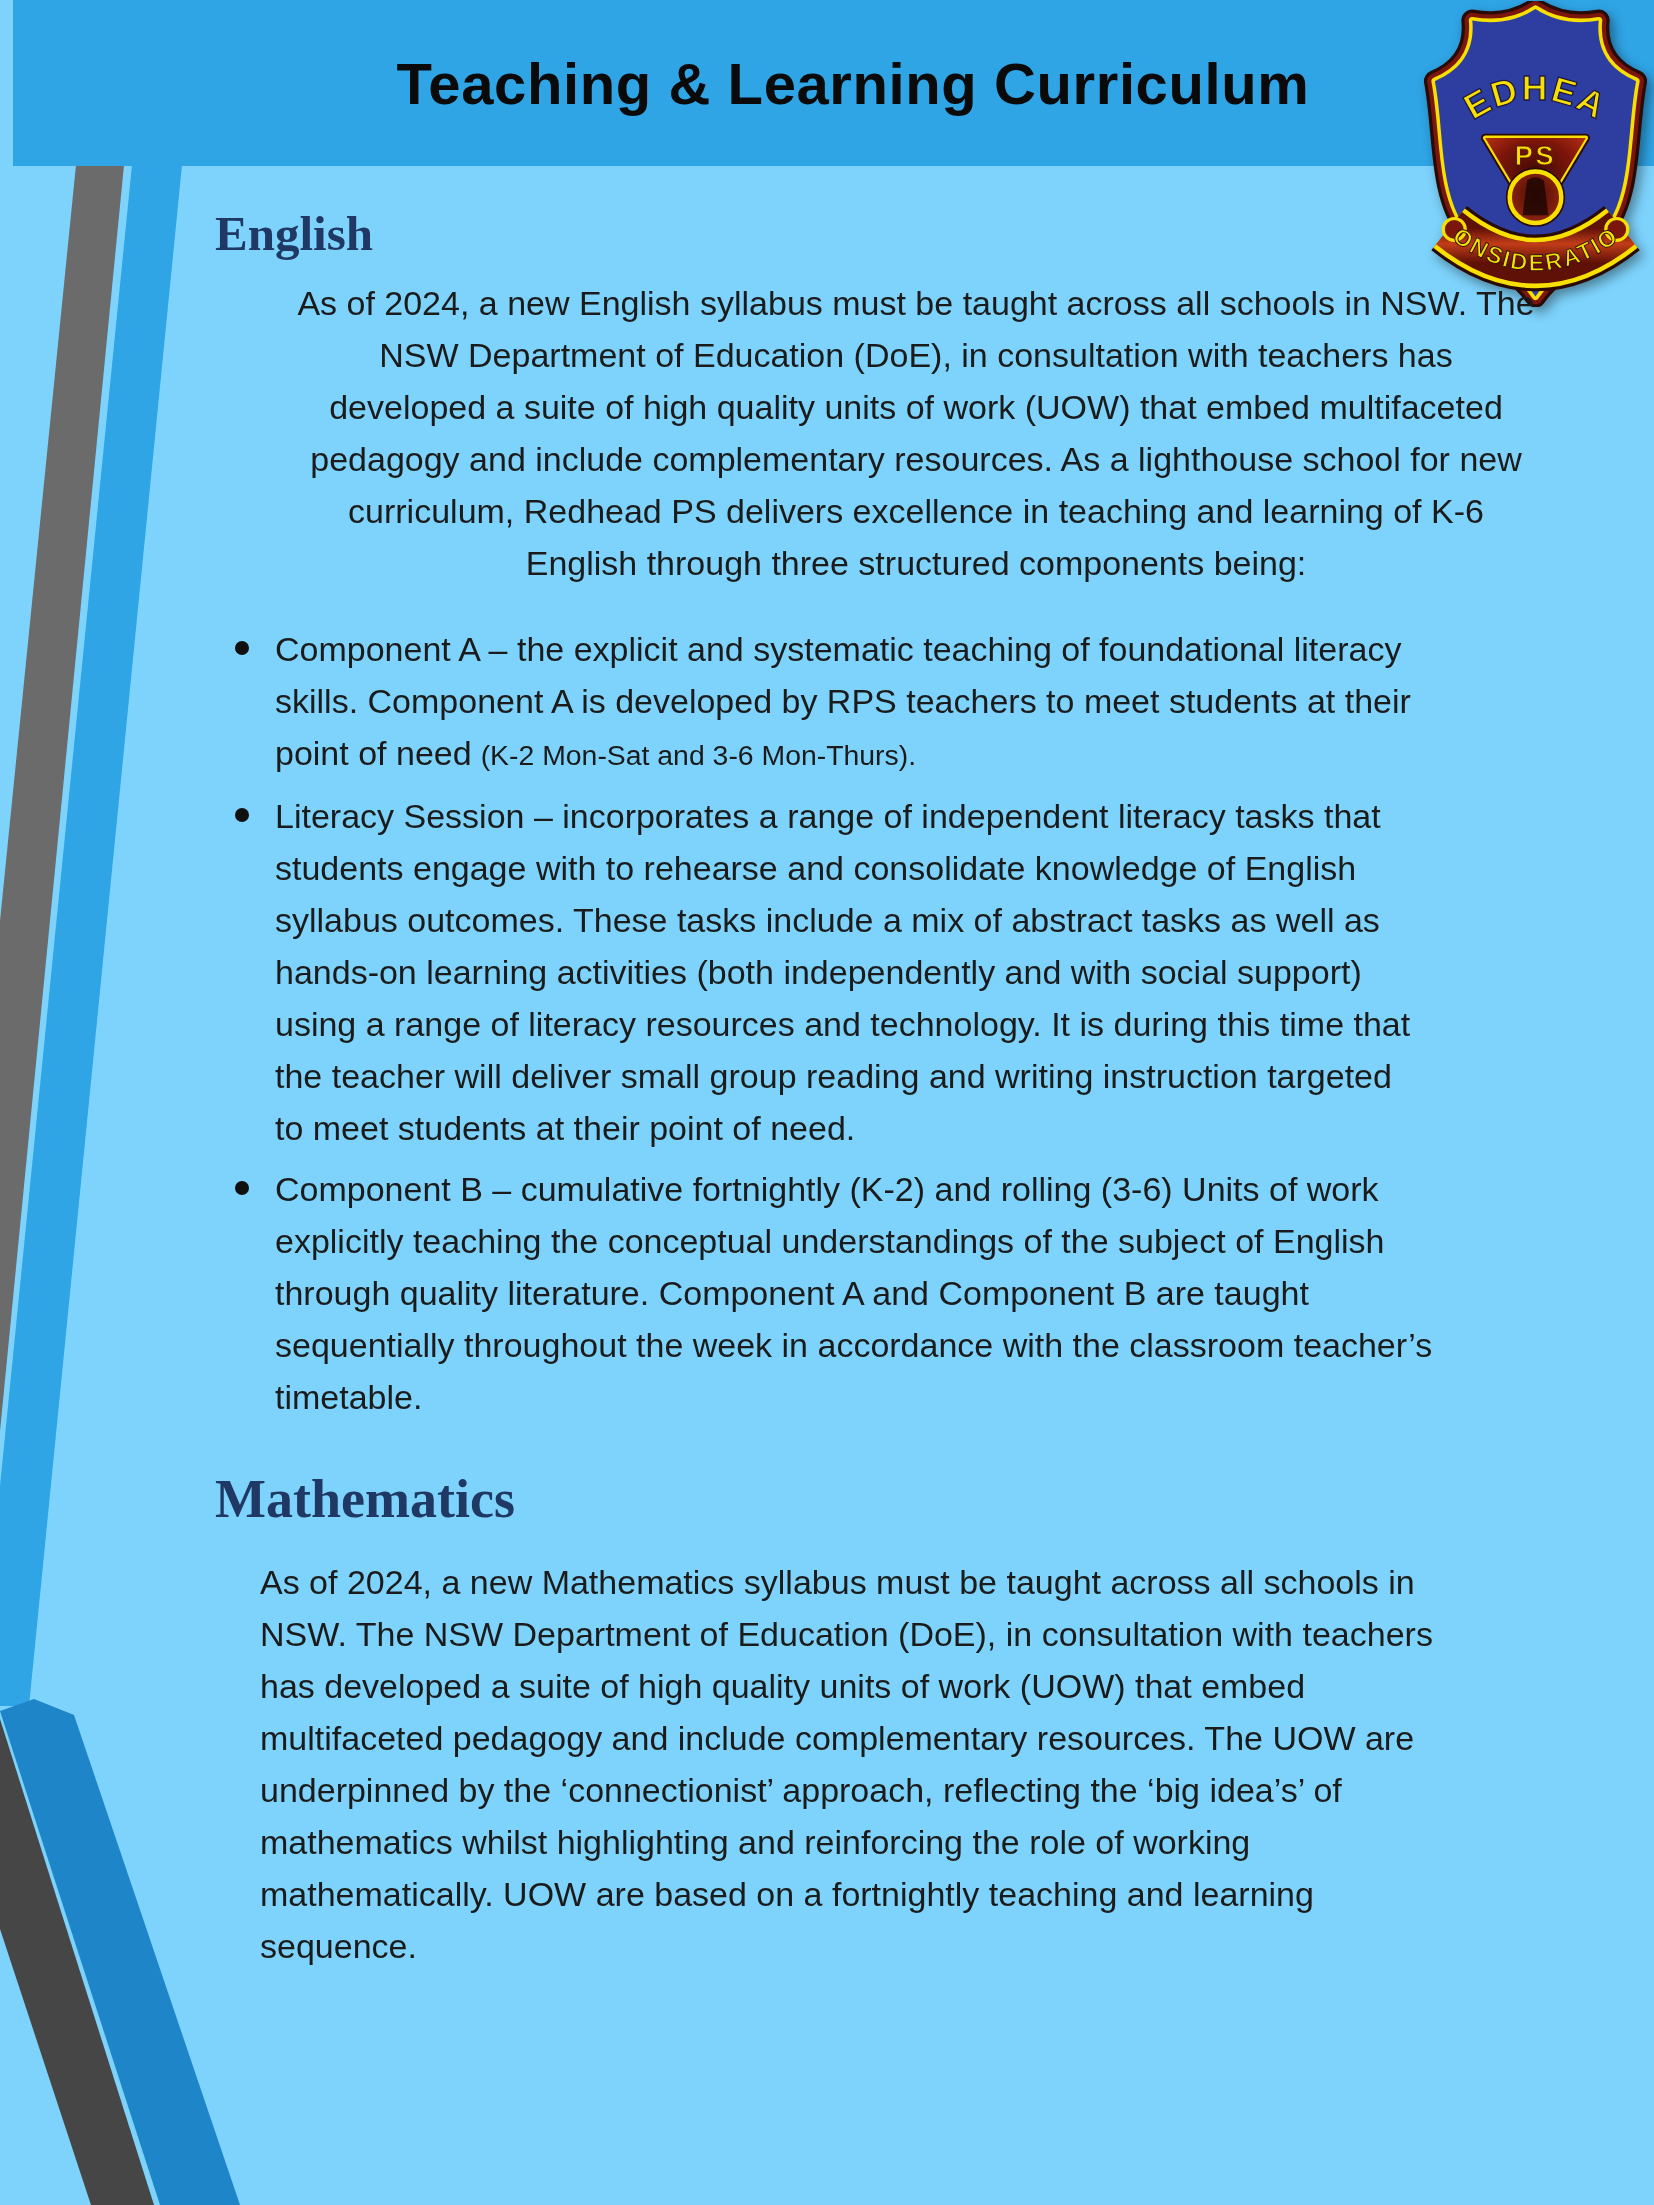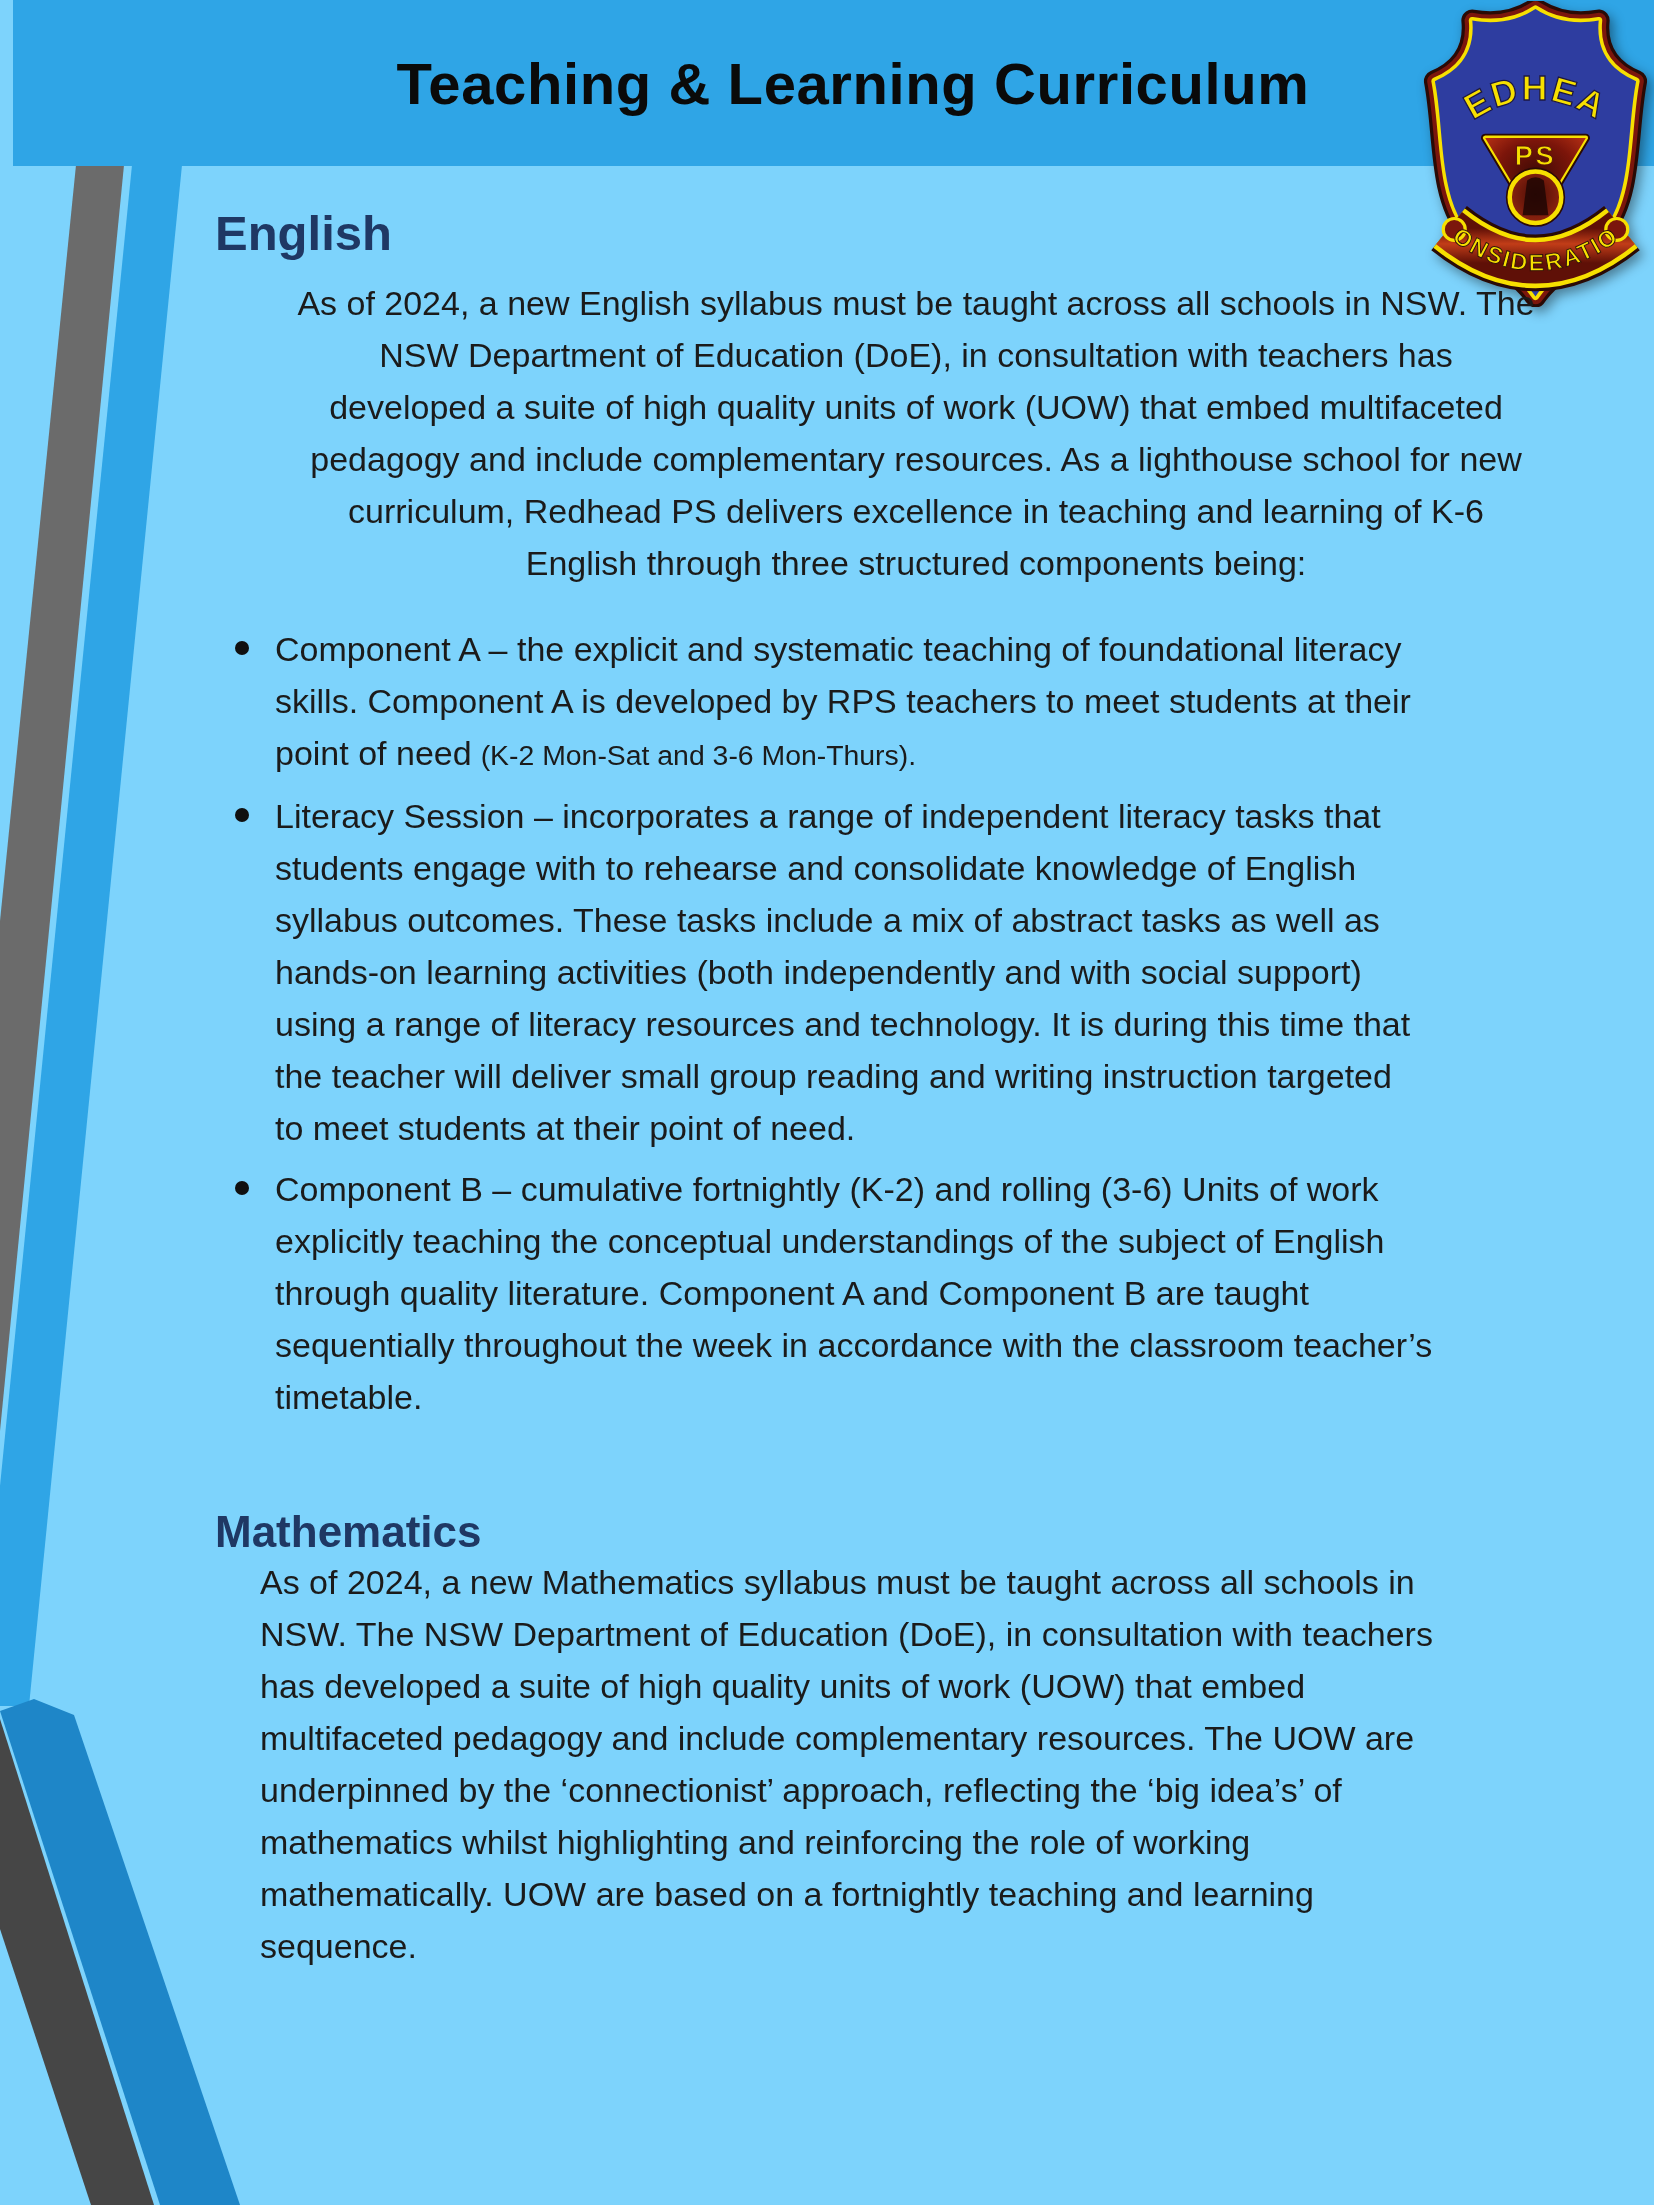--- a/index.html
+++ b/index.html
@@ -45,40 +45,40 @@
     filter:drop-shadow(4.5px 5.8px 5.8px rgba(0,0,0,.40));
   }
   .sh-darkedge{fill:none;stroke:var(--badge-dark);stroke-width:34;stroke-linejoin:round;}
   .sh-maroon{fill:none;stroke:var(--badge-maroon);stroke-width:24;stroke-linejoin:round;}
   .sh-yellow{fill:none;stroke:var(--badge-yellow);stroke-width:11;stroke-linejoin:round;}
   .sh-fill{fill:var(--badge-blue);}
   .logo-text{fill:var(--badge-yellow);font-weight:bold;font-family:"Liberation Sans",sans-serif;}
 
   
   .content{position:absolute;inset:0;}
-  h2{margin:0;font-weight:bold;color:var(--heading-navy);}
+  h2{margin:0;font-weight:bold;color:var(--heading-navy);font-family:Liberation Serif, serif;}
   p{margin:0;color:var(--body-text);}
   .h-english{position:absolute;left:215px;top:205px;font-size:49px;}
   .p-english{position:absolute;left:218px;top:277px;width:1396px;
     font-size:34px;line-height:52px;white-space:pre-line;text-align:center;}
   .bullets{
     list-style:none;margin:8px;padding:0;
     position:absolute;left:226px;top:615px;width:1386px;
   }
   .bullets li{
     position:relative;padding-left:41px;margin-bottom:9px;
     font-size:34px;line-height:52px;color:var(--body-text);
   }
   .dot{
     position:absolute;left:1.3px;top:18px;width:14.2px;height:14.2px;
     border-radius:50%;background:#101010;
   }
   .b-main{white-space:pre-line;}
   .b-note{font-size:28.4px;margin-left:9px;}
-  .h-math{position:absolute;left:215px;top:1507px;font-size:44px;}
+  .h-math{position:absolute;left:215px;top:1468px;font-size:54px;}
   .p-math{position:absolute;left:260px;top:1556px;width:1350px;
     font-size:34px;line-height:52px;white-space:pre-line;}
 </style>
 </head>
 <body>
 
 <div class="page">
 
   <div class="stripe stripe-gray-top"></div>
   <div class="stripe stripe-blue-top"></div>

